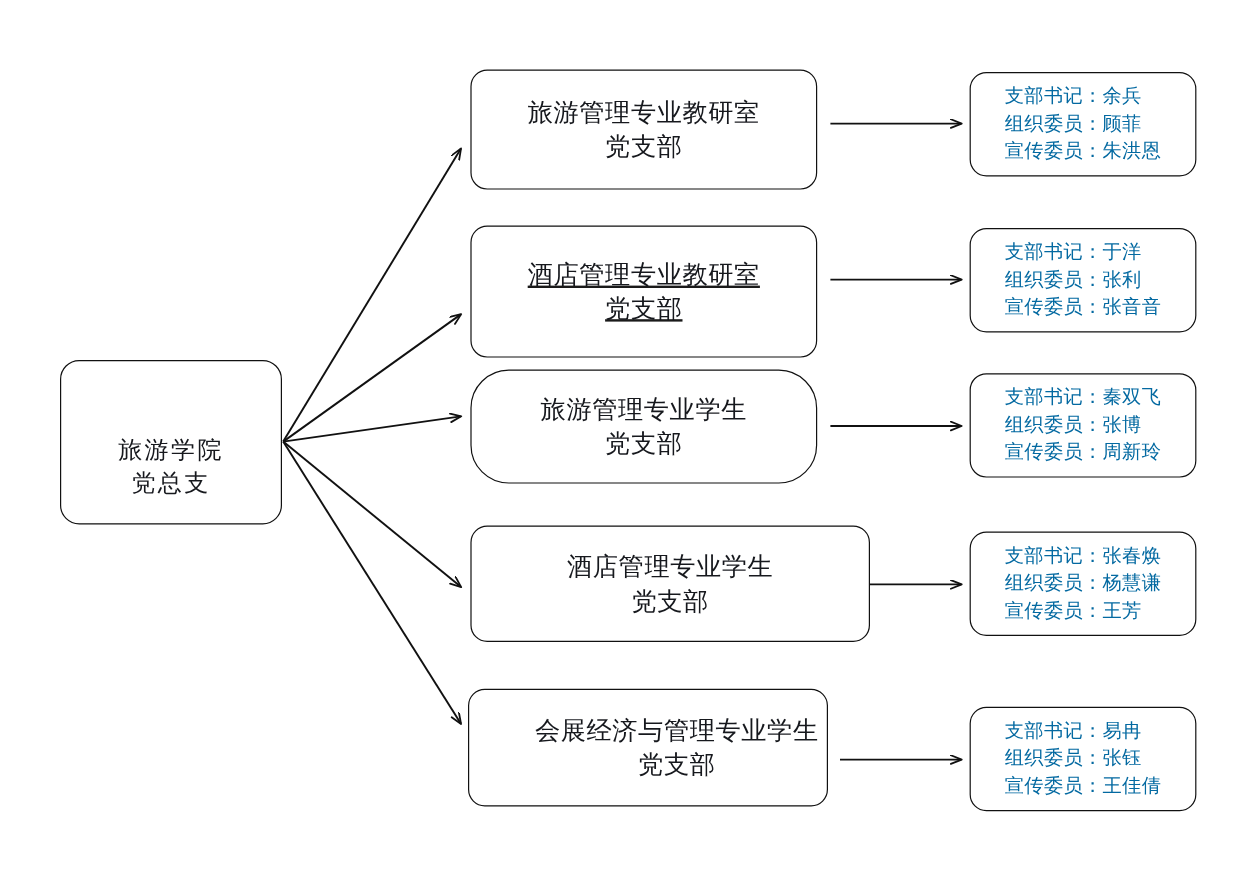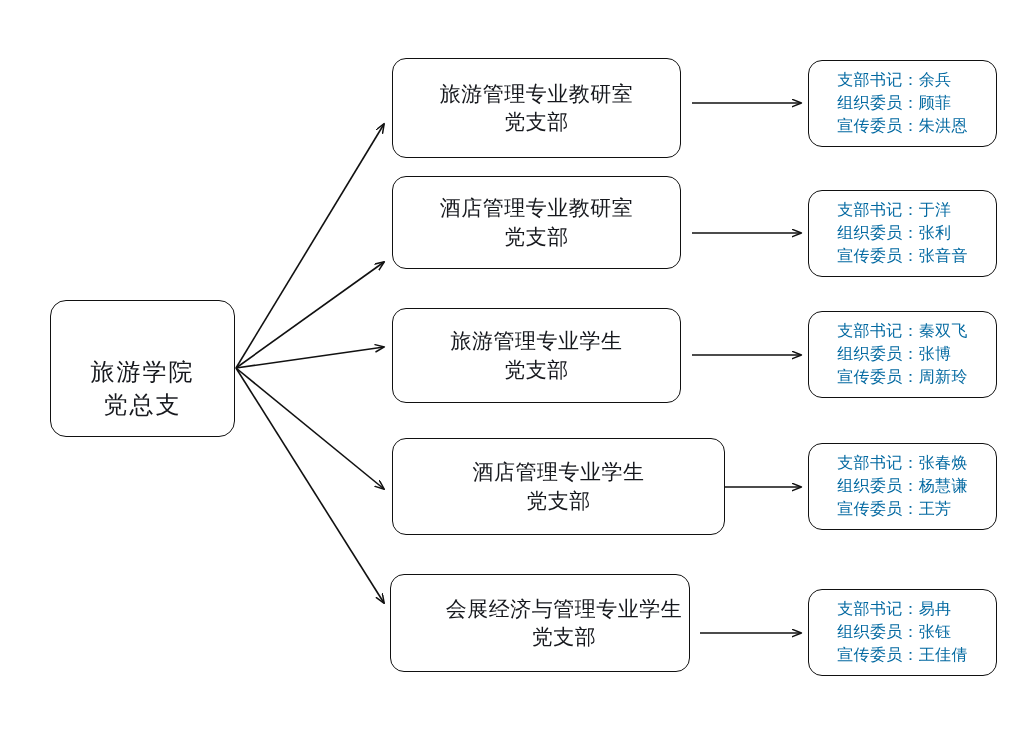--- a/index.html
+++ b/index.html
@@ -41,21 +41,21 @@
     display: block;
     font-family: "DejaVu Serif", "Liberation Serif", serif;
     font-size: 21px;
     line-height: 1.35;
     letter-spacing: 0.5px;
     color: #16181d;
     white-space: pre-line;
     padding: 0 6px;
   }
   .root-node .node-label {
-    font-size: 24px;
+    font-size: 20px;
     letter-spacing: 2px;
     margin-top: 40px;
   }
   .branch-node {
     border-radius: 14px;
   }
   .detail-node {
     border-radius: 14px;
     align-items: center;
     justify-content: center;
@@ -107,26 +107,26 @@
   <div class="node root-node" style="left:50px; top:300px; width:185px; height:137px;">
     <span class="node-label">旅游学院
 党总支</span>
   </div>
 
   <div class="node branch-node" style="left:392px; top:58px; width:289px; height:100px;">
     <span class="node-label">旅游管理专业教研室
 党支部</span>
   </div>
 
-  <div class="node branch-node" style="left:392px; top:176px; width:289px; height:93px;">
+  <div class="node branch-node" style="left:392px; top:188px; width:289px; height:110px;text-decoration:underline;">
     <span class="node-label">酒店管理专业教研室
 党支部</span>
   </div>
 
-  <div class="node branch-node" style="left:392px; top:308px; width:289px; height:95px;">
+  <div class="node branch-node" style="left:392px; top:308px; width:289px; height:95px;border-radius:32px;">
     <span class="node-label">旅游管理专业学生
 党支部</span>
   </div>
 
   <div class="node branch-node" style="left:392px; top:438px; width:333px; height:97px;">
     <span class="node-label">酒店管理专业学生
 党支部</span>
   </div>
 
   <div class="node branch-node" style="left:390px; top:574px; width:300px; height:98px;padding-left:48px;">

